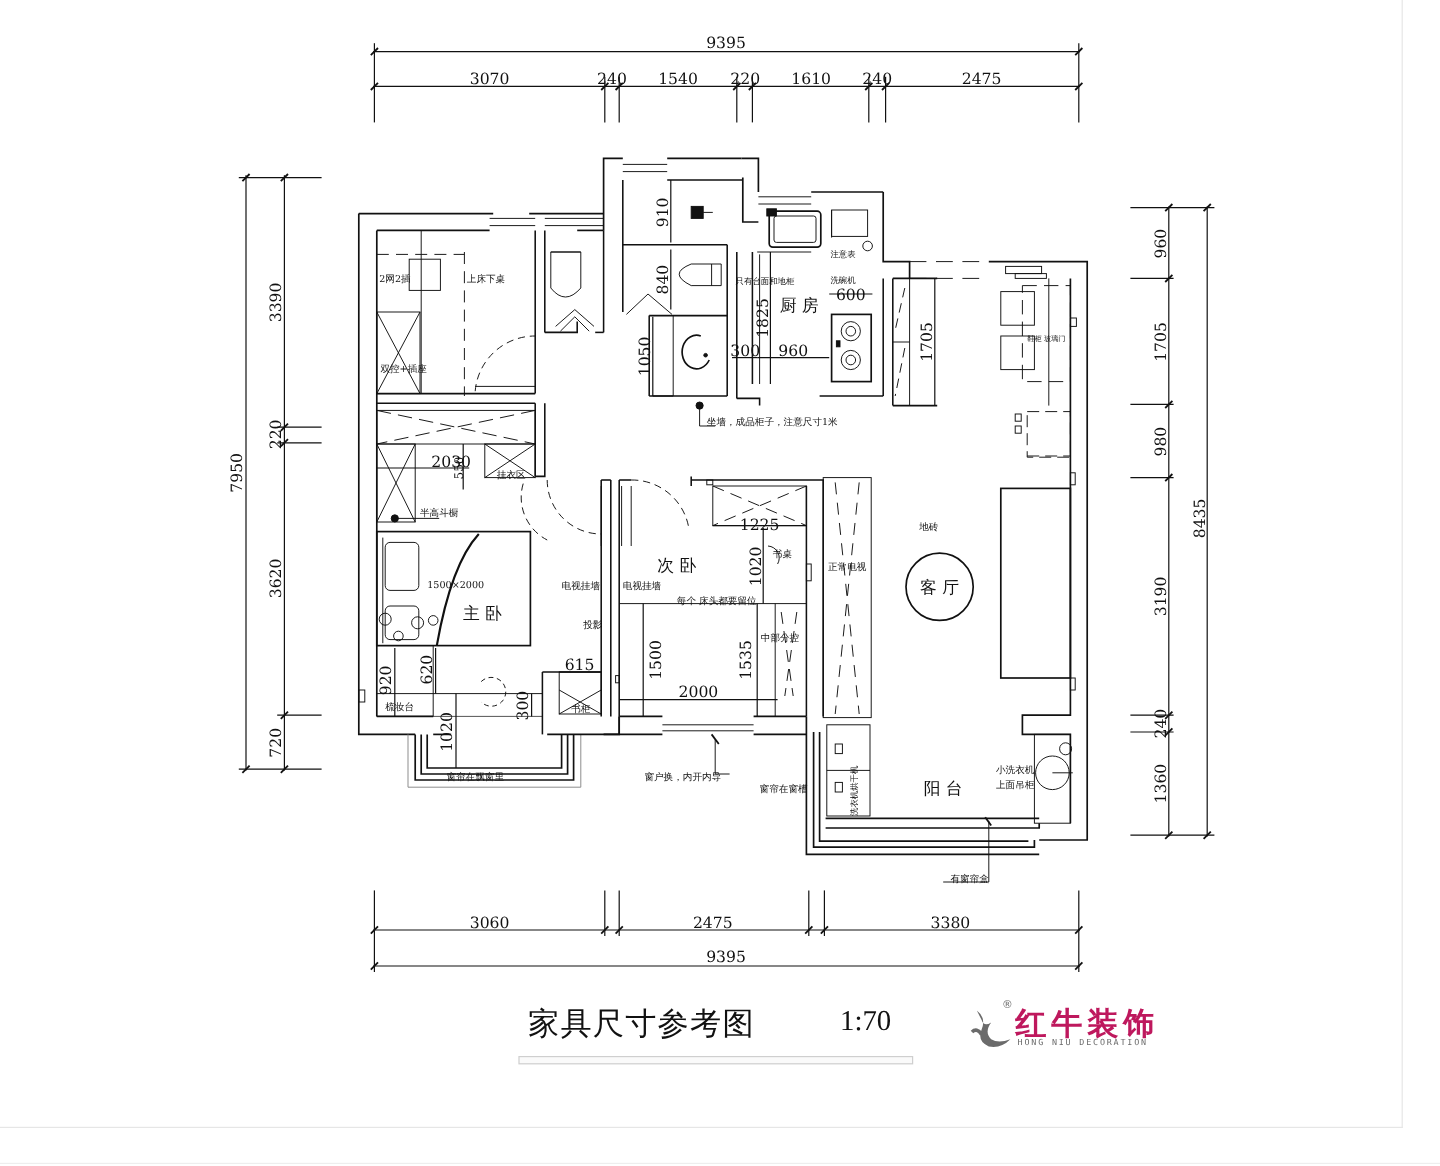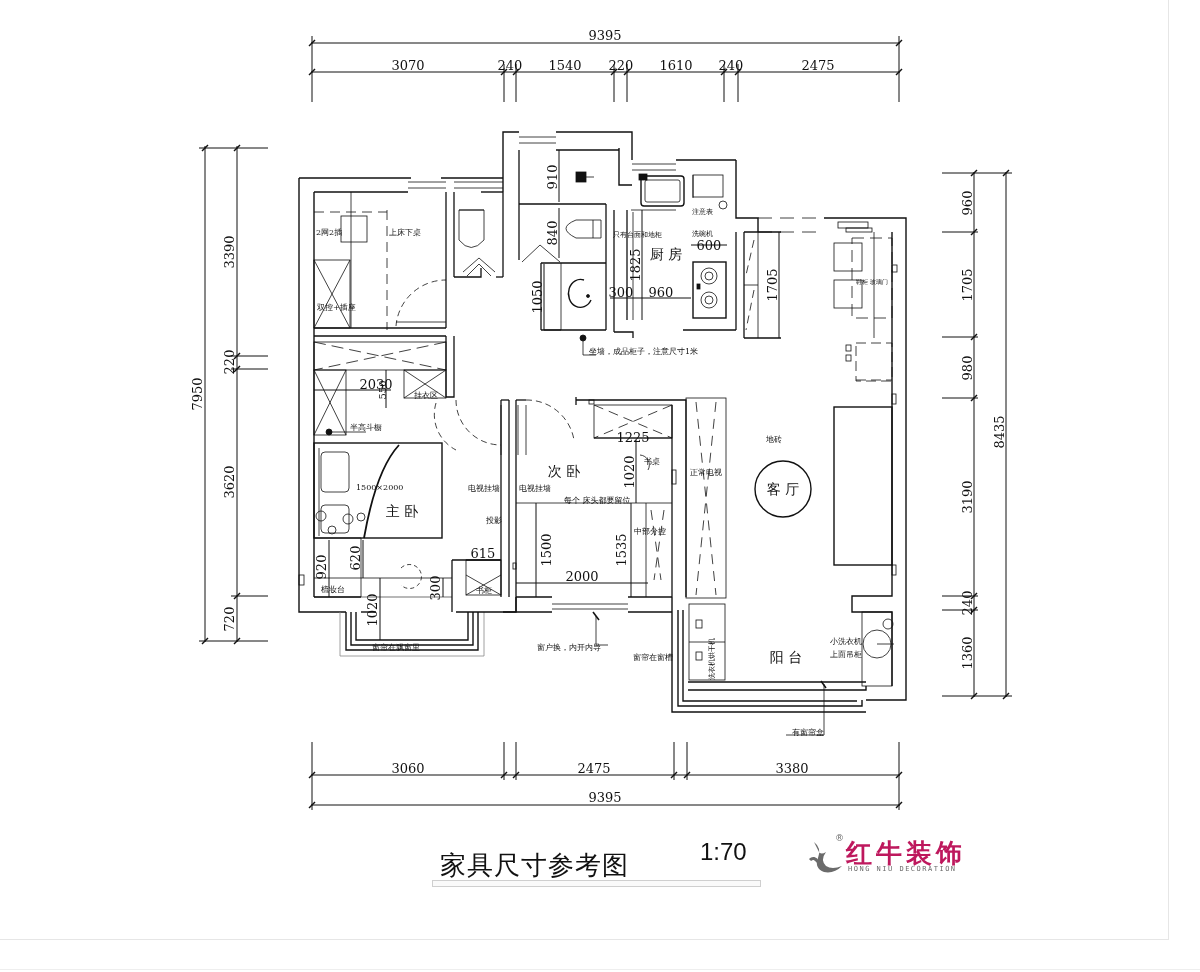--- a/index.html
+++ b/index.html
@@ -7,23 +7,23 @@
          font-family: "DejaVu Serif", "Liberation Serif", serif; color: #111; }
   .canvas { position: absolute; left: 16px; top: 0; width: 1200px; height: 972px; }
   .frame-right { position: absolute; left: 1168px; top: 0; width: 1px; height: 940px; background: #e6e6e6; }
   .frame-bottom { position: absolute; left: 0; top: 939px; width: 1169px; height: 1px; background: #e6e6e6; }
   .frame-bottom2 { position: absolute; left: 0; top: 969px; width: 1200px; height: 1px; background: #eeeeee; }
   svg text { font-family: "DejaVu Serif", "Liberation Serif", serif; fill: #111; }
   .dim { font-size: 13px; }
   .lbl { font-size: 8px; fill: #333; }
   .room { font-size: 14px; }
   .title { position: absolute; left: 440px; top: 836px; font-size: 26px;
-           font-family: "DejaVu Serif", "Liberation Serif", serif; letter-spacing: 1px; margin-top: 12px; }
+           font-family: "DejaVu Serif", "Liberation Serif", serif; letter-spacing: 1px; }
   .scale { position: absolute; left: 700px; top: 838px; font-size: 24px;
-           font-family: Liberation Sans, sans-serif; }
+           font-family: Liberation Serif, serif; }
   .underline-bar { position: absolute; left: 432px; top: 880px; width: 327px; height: 5px;
                    border: 1px solid #cfcfcf; background: #fafafa; }
   .logo { position: absolute; left: 808px; top: 836px; width: 190px; height: 40px; }
   .logo-cn { position: absolute; left: 38px; top: 0; font-size: 26px; font-weight: bold;
              color: #be185d; letter-spacing: 4px; font-family: "DejaVu Sans", sans-serif; }
   .logo-en { position: absolute; left: 40px; top: 29px; font-size: 7px; color: #6b6b6b;
              letter-spacing: 1.5px; font-family: "DejaVu Sans Mono", monospace; }
   .logo-reg { position: absolute; left: 27px; top: -3px; font-size: 9px; color: #6b6b6b;
               font-family: "DejaVu Sans", sans-serif; }
 </style>

